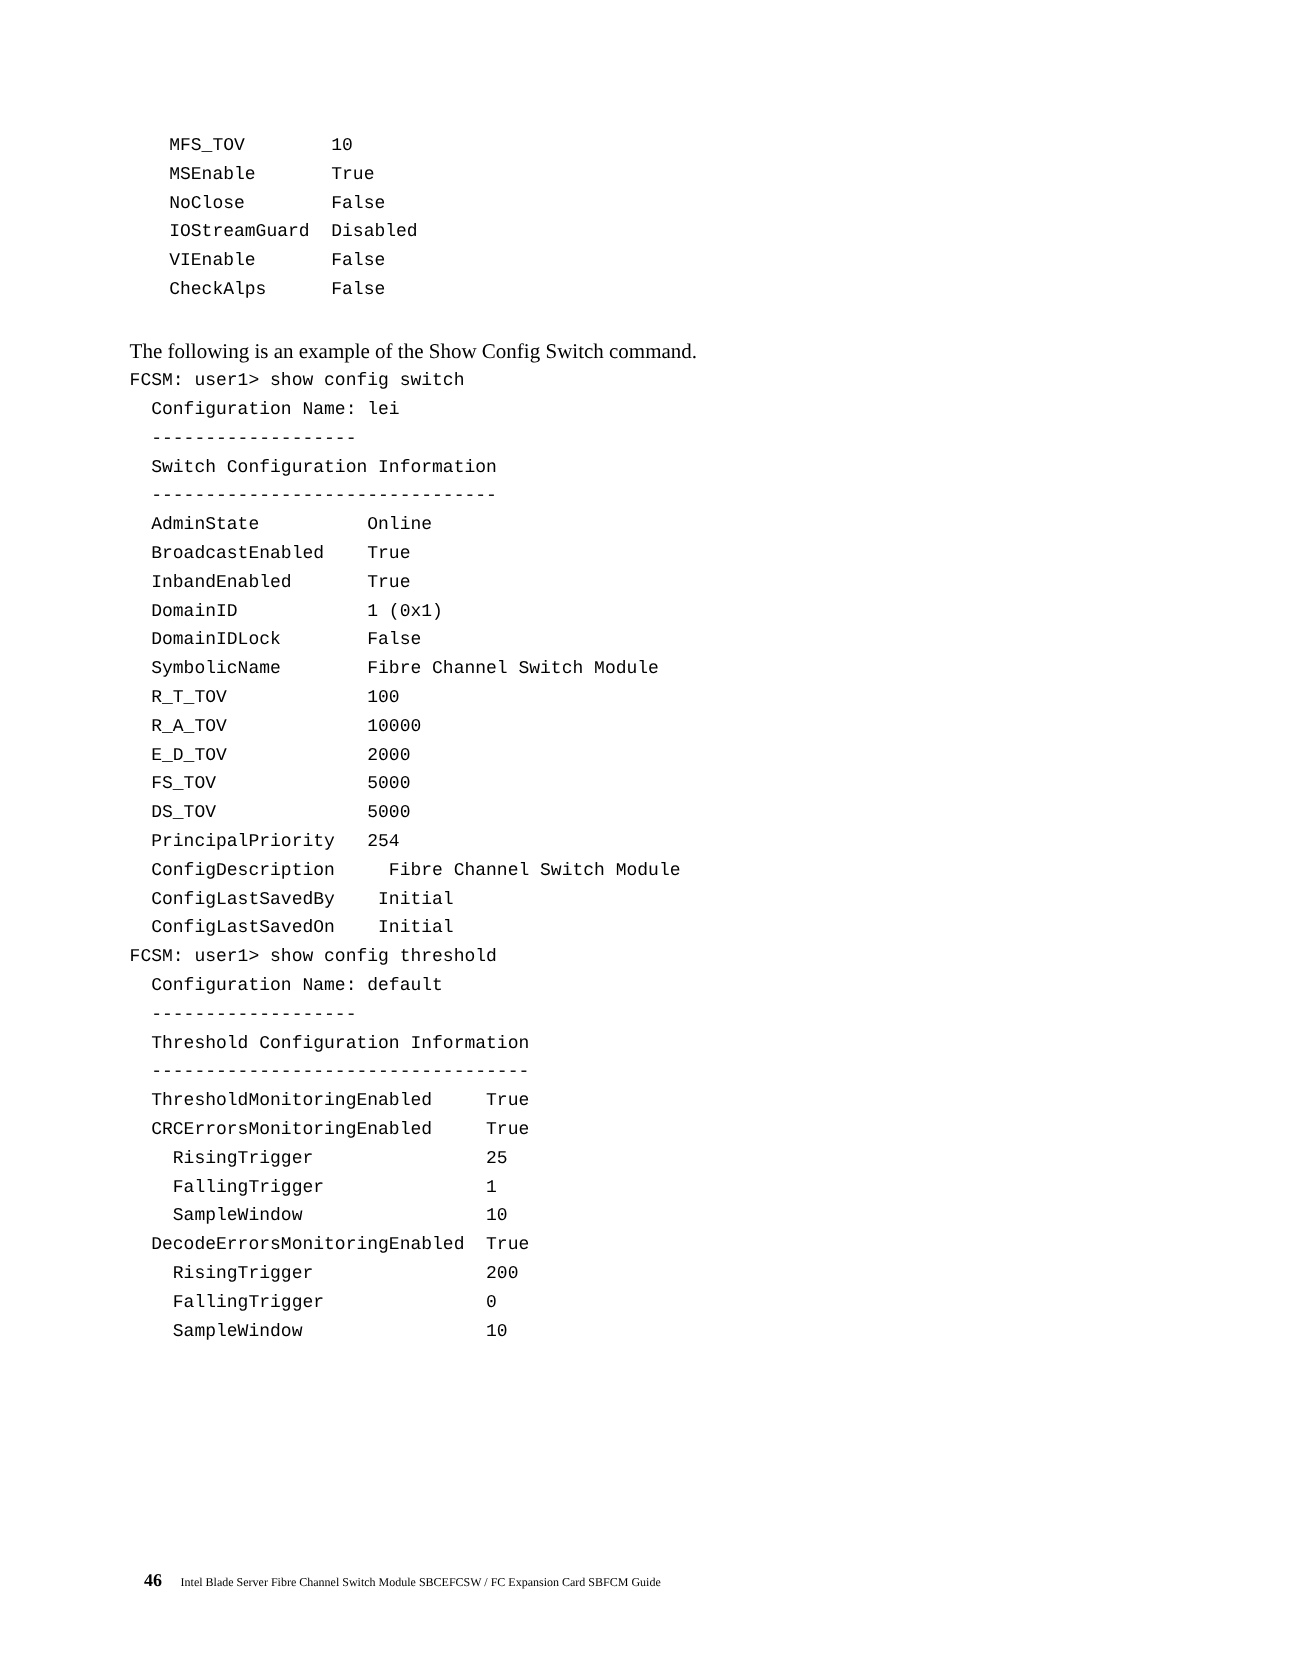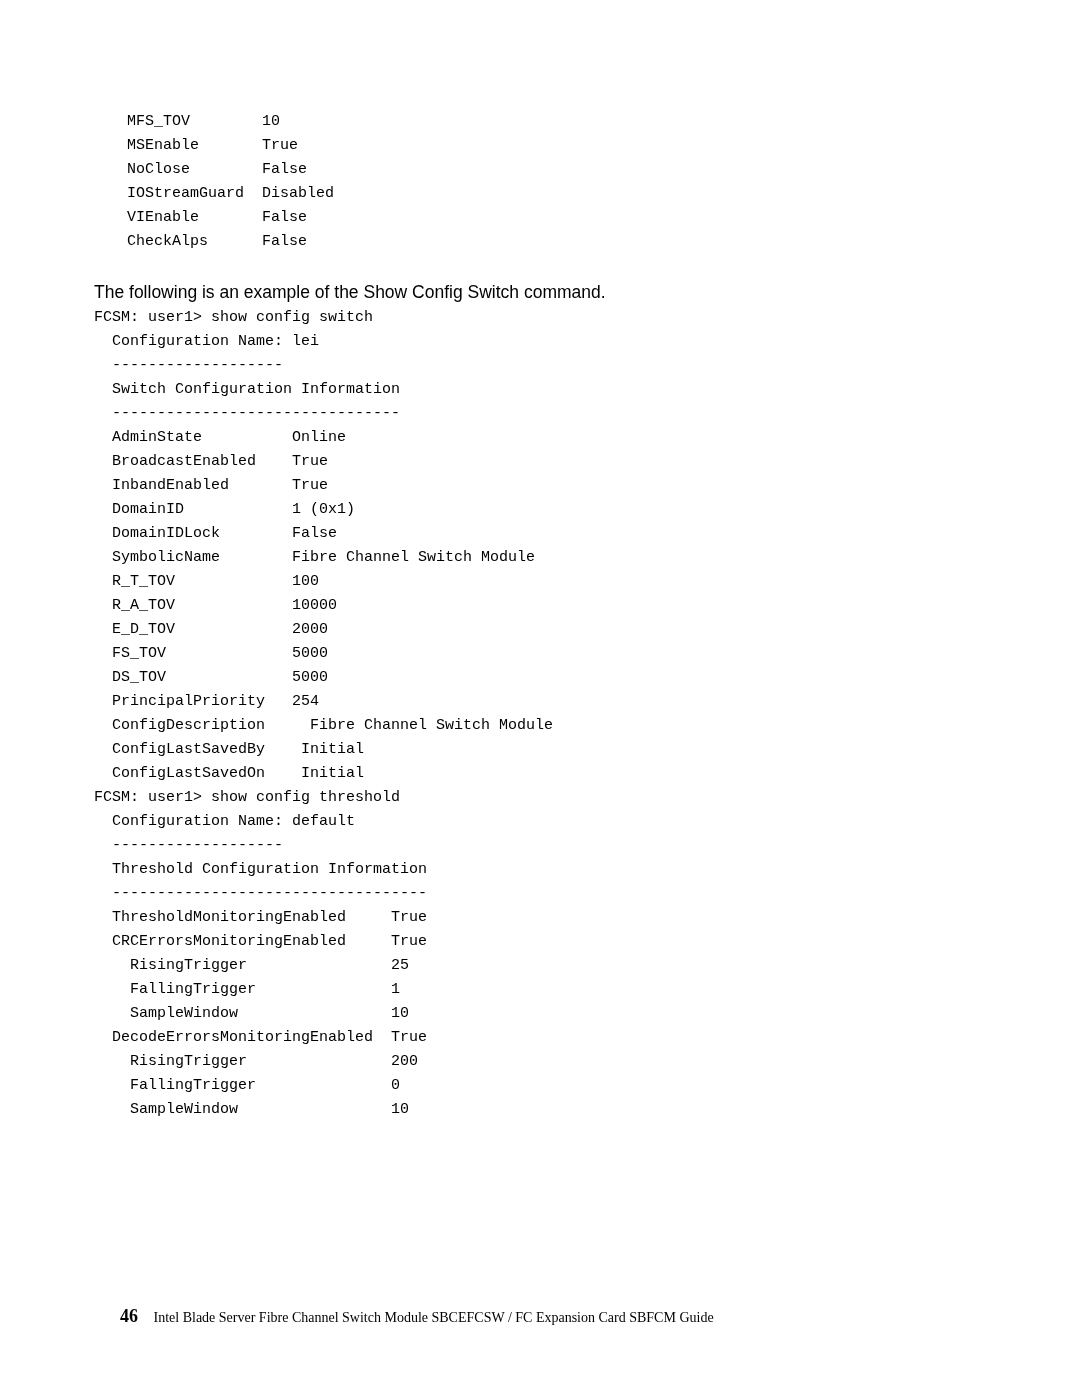--- a/index.html
+++ b/index.html
@@ -8,56 +8,57 @@
       box-sizing: border-box;
     }
     body {
       width: 1080px;
       height: 1397px;
       background: #ffffff;
       font-family: "Times New Roman", Times, serif;
       position: relative;
     }
     .page {
-      padding: 110px 0 0 94px;
+      padding: 110px 0 0 72px;
       width: 930px;
+      margin-left: 36px;
     }
     .mono {
       font-family: "Courier New", Courier, monospace;
       font-size: 15px;
       line-height: 24px;
       white-space: pre;
       color: #000;
     }
     .prose {
-      font-family: Liberation Sans, sans-serif;
+      font-family: Liberation Serif, serif;
       font-size: 17.5px;
       line-height: 24px;
       color: #000;
       margin-top: 16px;
       margin-bottom: 2px;
     }
     .indent1 {
       padding-left: 15px;
     }
     .footer {
       position: absolute;
       bottom: 70px;
       left: 120px;
       font-size: 14px;
       color: #000;
     }
     .footer .pagenum {
       font-weight: bold;
-      font-size: 18px;
+      font-size: 15px;
       margin-right: 12px;
     }
     .footer .title {
       font-family: "Times New Roman", Times, serif;
-      font-size: 14px;
+      font-size: 10px;
     }
     .block {
       margin-bottom: 0;
     }
     .prose-first {
       margin-top: 26px;
     }
   </style>
 </head>
 <body>

